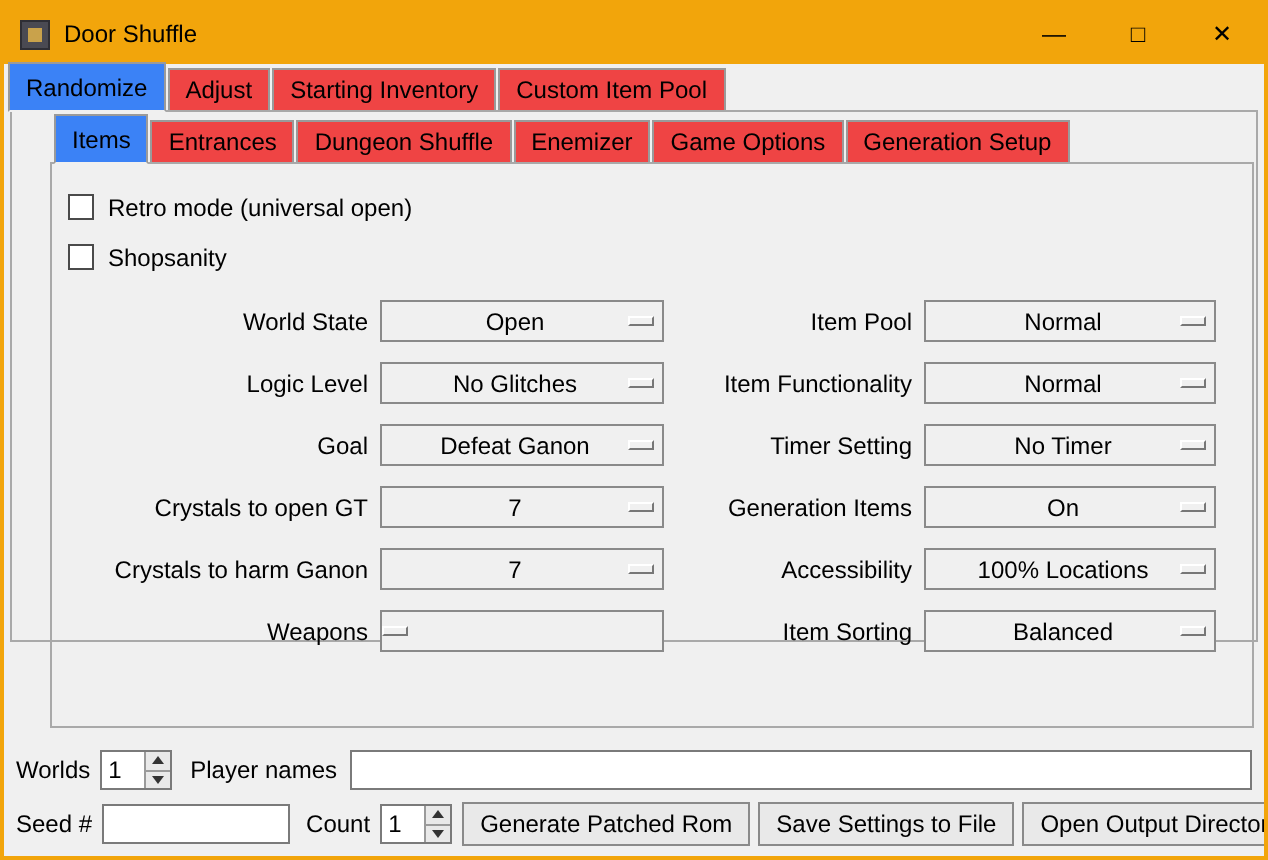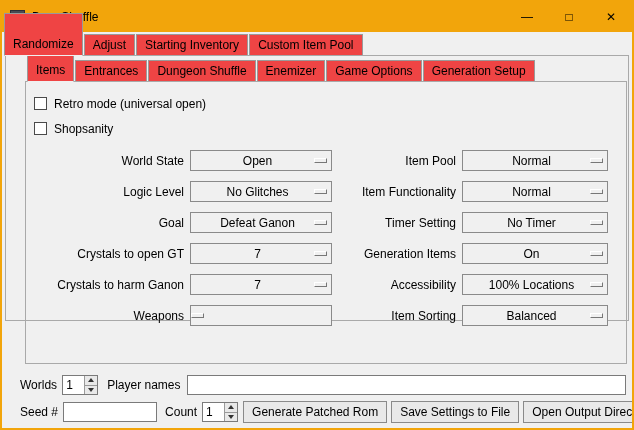--- a/index.html
+++ b/index.html
@@ -52,23 +52,23 @@
   .tabs2 { height: 23px; }
   .tab {
     border: 1px solid #9a9a9a;
     border-bottom: none;
     background: #ef4444;
     padding: 3px 8px 3px;
     margin-right: 1px;
     white-space: nowrap;
   }
   .tab.selected {
-    background: #ef4444;
+    background: #3b82f6;
     margin-bottom: -1px;
-    padding-top: 23px;
+    padding-top: 5px;
     padding-bottom: 4px;
     border-bottom: 1px solid #f0f0f0;
   }
   .nb1-content {
     margin: 0 3px;
     border: 1px solid #a9a9a9;
     height: 266px;
     position: relative; z-index: 1;
     padding-top: 2px;
   }
@@ -108,21 +108,21 @@
   .opt-text { flex: 1 1 auto; text-align: center; padding-left: 10px; }
   .opt-ind {
     flex: 0 0 auto;
     width: 13px; height: 5px;
     margin-right: 4px;
     background: #f0f0f0;
     border: 1px solid;
     border-color: #ffffff #777777 #777777 #ffffff;
   }
   
-  .bottom { position: absolute; left: 12px; right: 0; bottom: 5px; }
+  .bottom { position: absolute; left: 0; right: 0; bottom: 5px; }
   .b-row { display: flex; align-items: center; padding: 0 6px; height: 22px; }
   .b-row + .b-row { margin-top: 5px; justify-content: space-between; }
   .b-label { white-space: nowrap; }
   .entry {
     height: 20px;
     background: #fff;
     border: 1px solid #7a7a7a;
     font-family: "Liberation Sans", sans-serif;
     font-size: 12px;
     padding: 0 3px;

